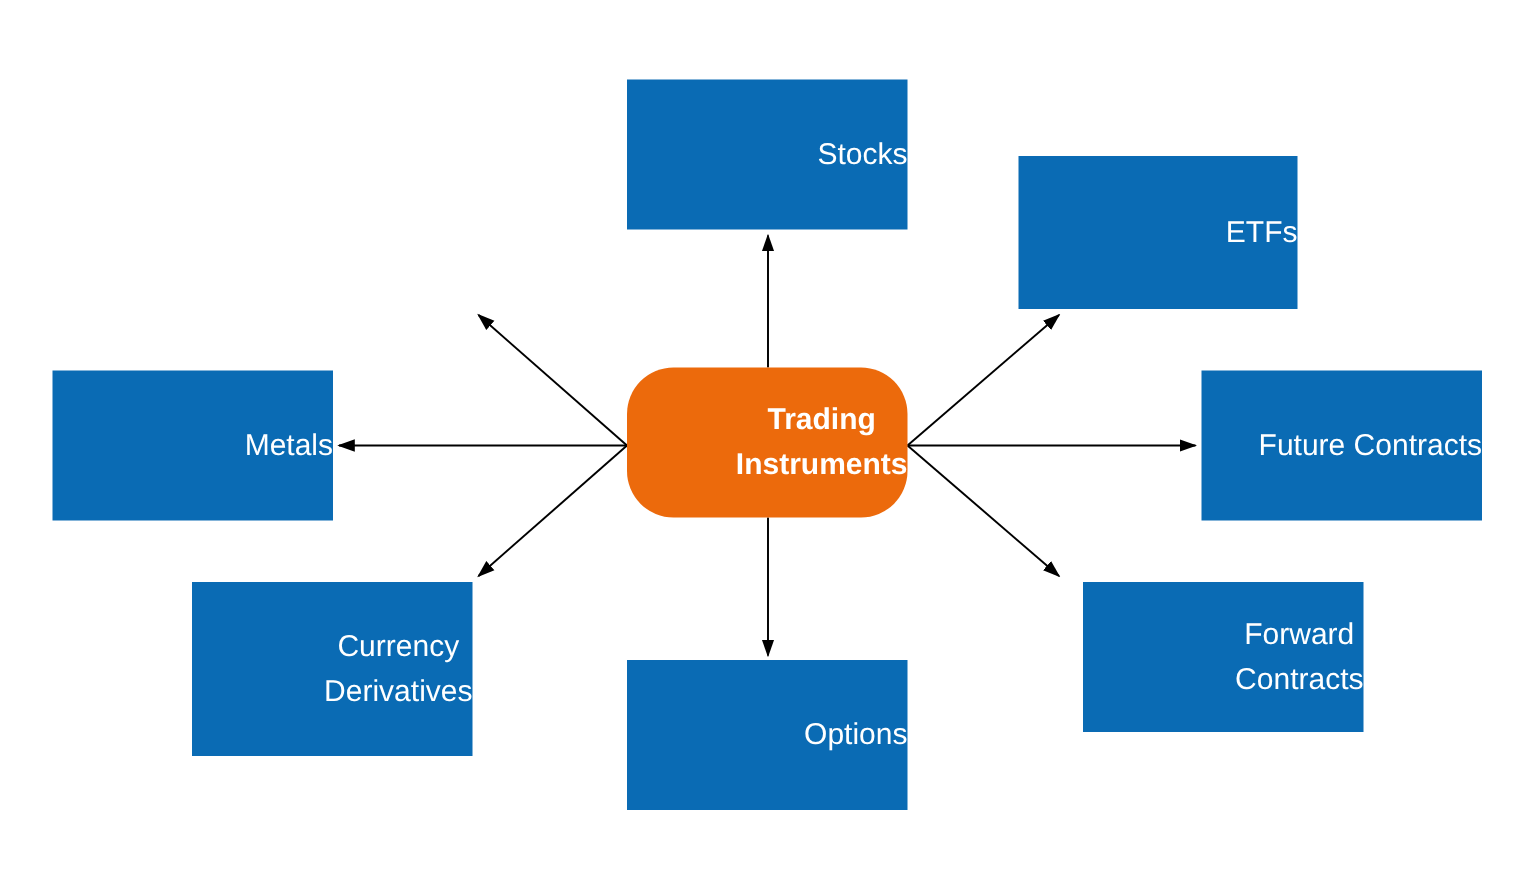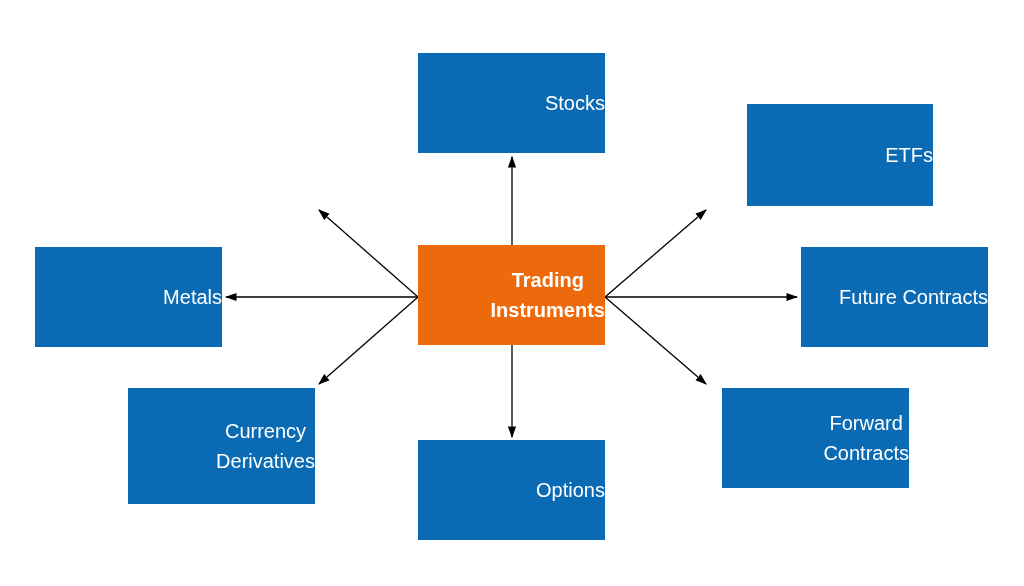--- a/index.html
+++ b/index.html
@@ -38,25 +38,26 @@
     font-size: 20px;
     line-height: 1.5;
     box-sizing: border-box;
   }
   .node .label {
     white-space: pre-line;
   }
   .node.center-node {
     background: #ec6a0c;
     font-weight: bold;
+    border-radius: 31px;
   }
   
   .pos-stocks   { left: 418px; top:  53px; width: 187px; height: 100px; }
   .pos-cfds     { left: 128px; top: 104px; width: 187px; height: 102px; }
-  .pos-etfs     { left: 747px; top: 104px; width: 186px; height: 102px; }
+  .pos-etfs     { left: 679px; top: 104px; width: 186px; height: 102px; }
   .pos-metals   { left:  35px; top: 247px; width: 187px; height: 100px; }
   .pos-center   { left: 418px; top: 245px; width: 187px; height: 100px; }
   .pos-future   { left: 801px; top: 247px; width: 187px; height: 100px; }
   .pos-currency { left: 128px; top: 388px; width: 187px; height: 116px; }
   .pos-forward  { left: 708px; top: 388px; width: 187px; height: 100px; margin-left: 14px; }
   .pos-options  { left: 418px; top: 440px; width: 187px; height: 100px; }
 </style>
 </head>
 <body>
 

